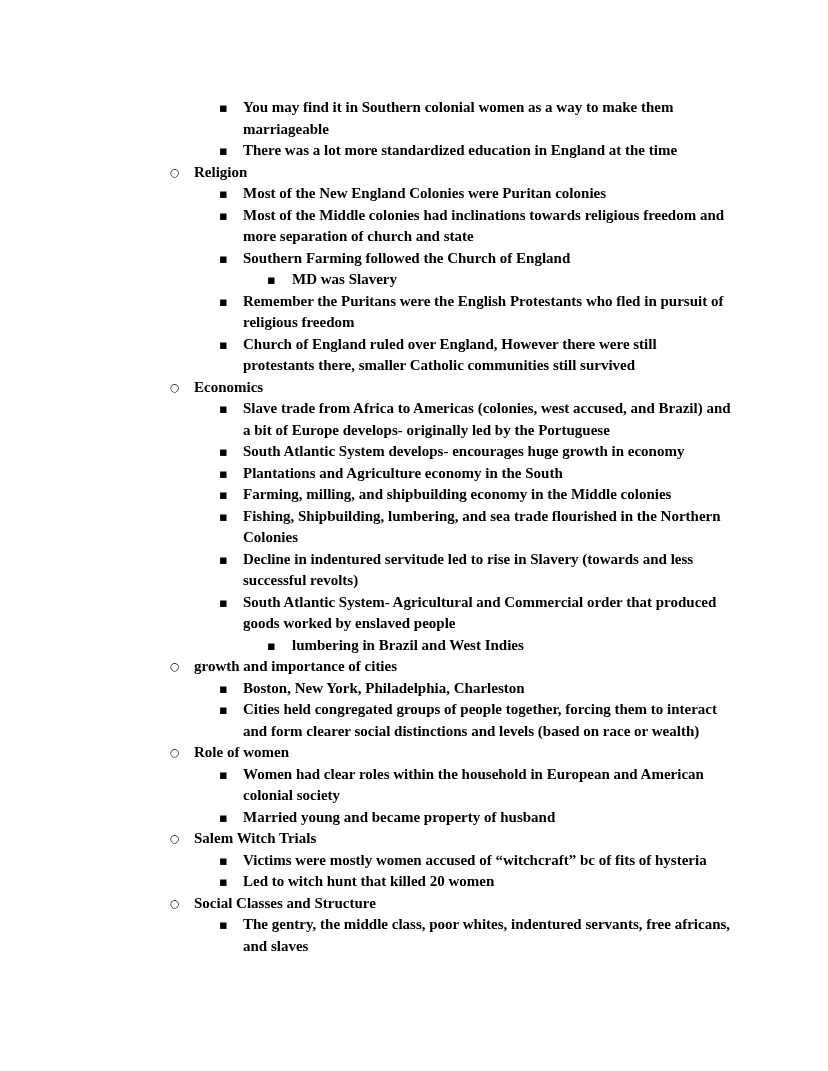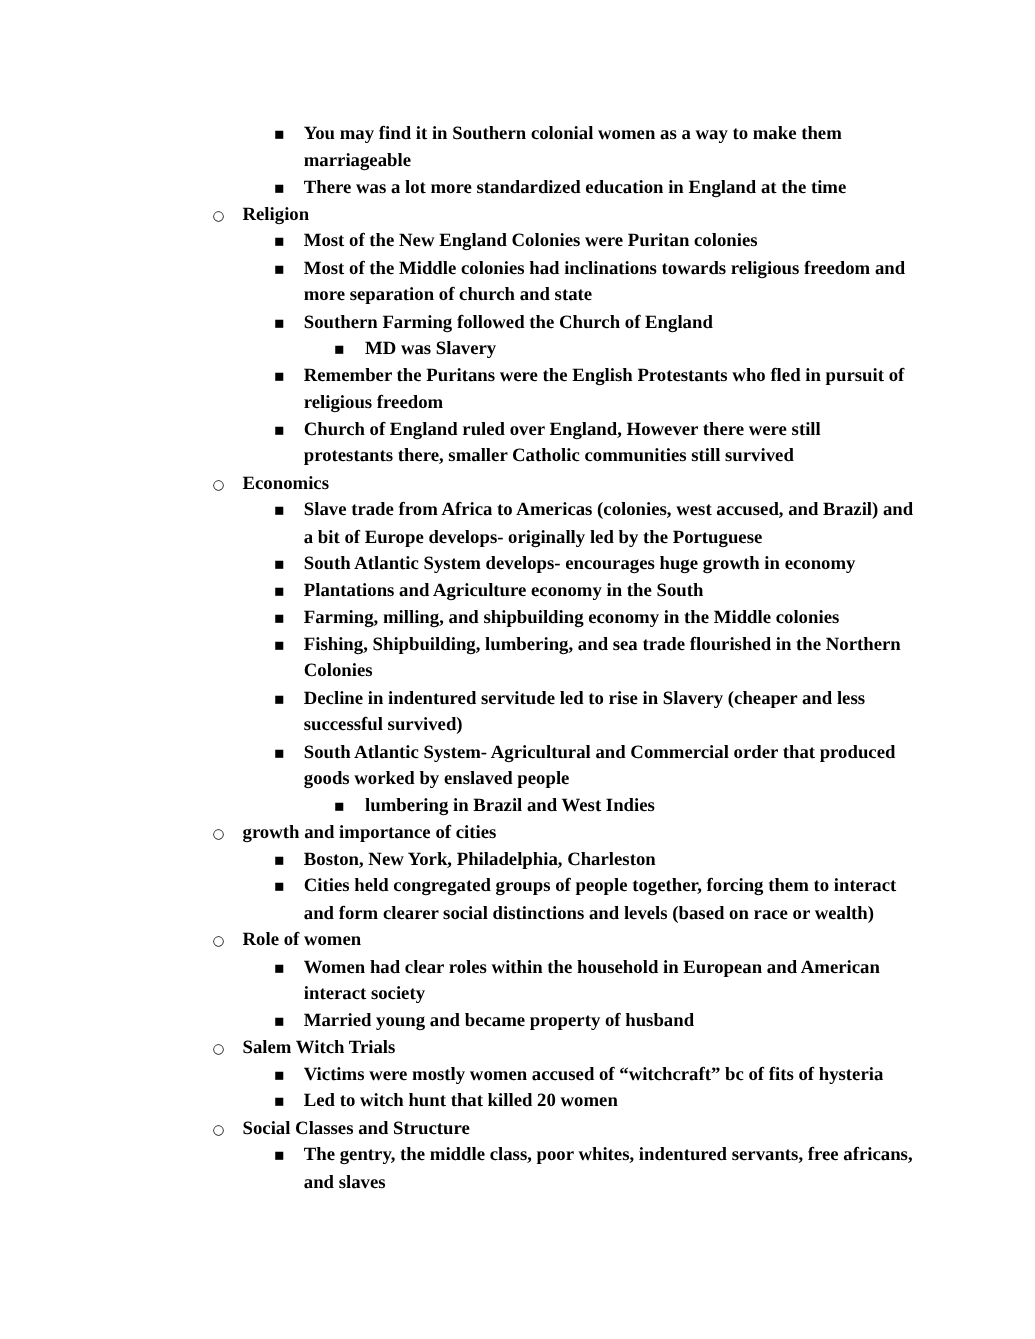--- a/index.html
+++ b/index.html
@@ -107,21 +107,21 @@
       <div class="item level-3">
         <span class="bullet">▪</span>
         <span class="text">Farming, milling, and shipbuilding economy in the Middle colonies</span>
       </div>
       <div class="item level-3">
         <span class="bullet">▪</span>
         <span class="text">Fishing, Shipbuilding, lumbering, and sea trade flourished in the Northern Colonies</span>
       </div>
       <div class="item level-3">
         <span class="bullet">▪</span>
-        <span class="text">Decline in indentured servitude led to rise in Slavery (cheaper and less successful survived)</span>
+        <span class="text">Decline in indentured servitude led to rise in Slavery (towards and less successful revolts)</span>
       </div>
       <div class="item level-3">
         <span class="bullet">▪</span>
         <span class="text">South Atlantic System- Agricultural and Commercial order that produced goods worked by enslaved people</span>
       </div>
       <div class="item level-4">
         <span class="bullet">▪</span>
         <span class="text">lumbering in Brazil and West Indies</span>
       </div>
       <div class="item level-2">
@@ -135,21 +135,21 @@
       <div class="item level-3">
         <span class="bullet">▪</span>
         <span class="text">Cities held congregated groups of people together, forcing them to interact and form clearer social distinctions and levels (based on race or wealth)</span>
       </div>
       <div class="item level-2">
         <span class="bullet">○</span>
         <span class="text">Role of women</span>
       </div>
       <div class="item level-3">
         <span class="bullet">▪</span>
-        <span class="text">Women had clear roles within the household in European and American interact society</span>
+        <span class="text">Women had clear roles within the household in European and American colonial society</span>
       </div>
       <div class="item level-3">
         <span class="bullet">▪</span>
         <span class="text">Married young and became property of husband</span>
       </div>
       <div class="item level-2">
         <span class="bullet">○</span>
         <span class="text">Salem Witch Trials</span>
       </div>
       <div class="item level-3">

